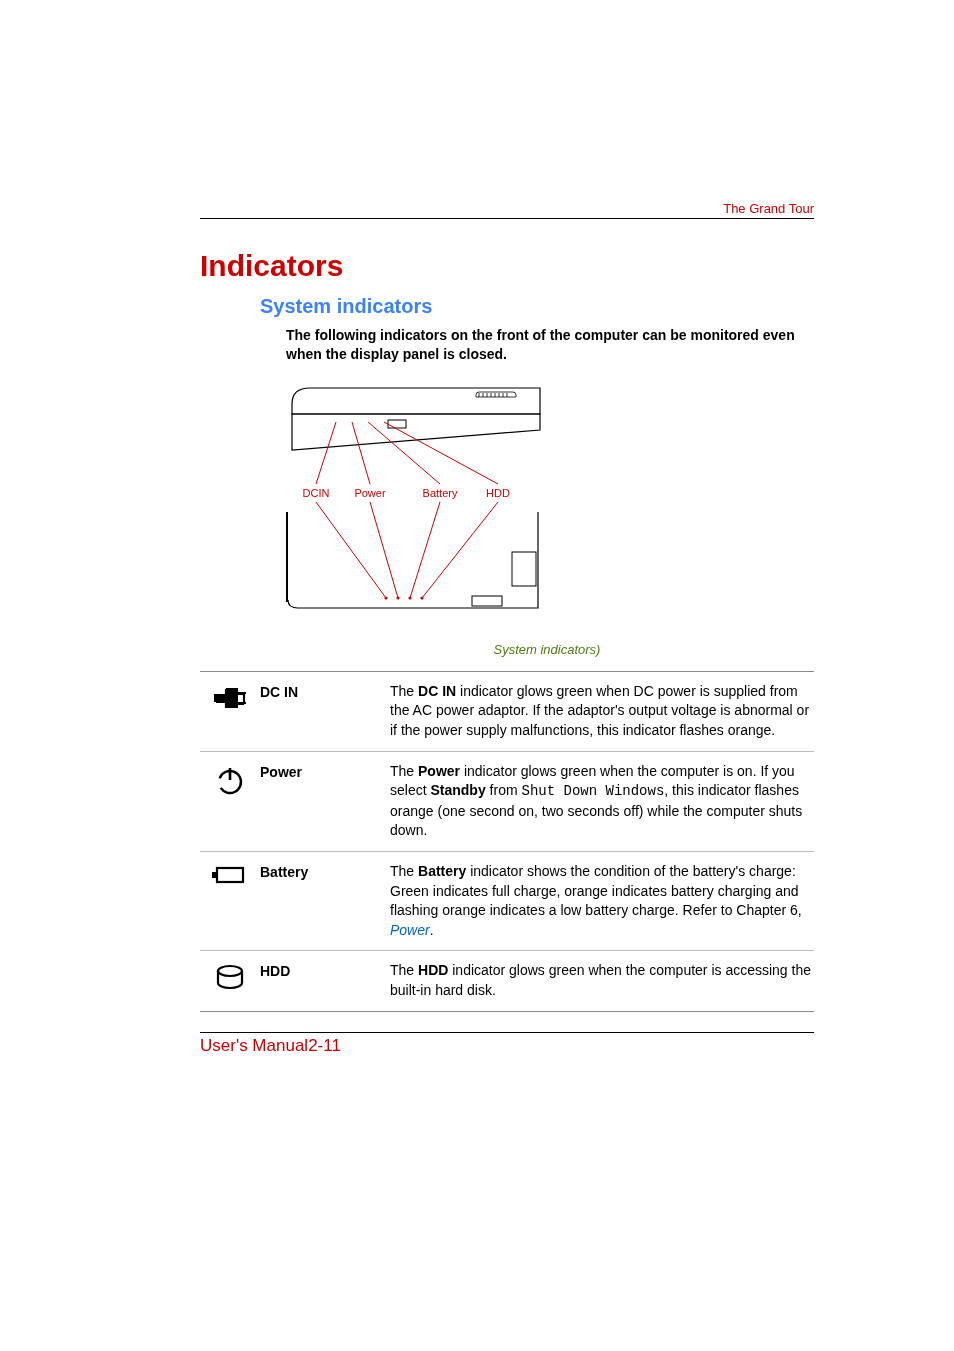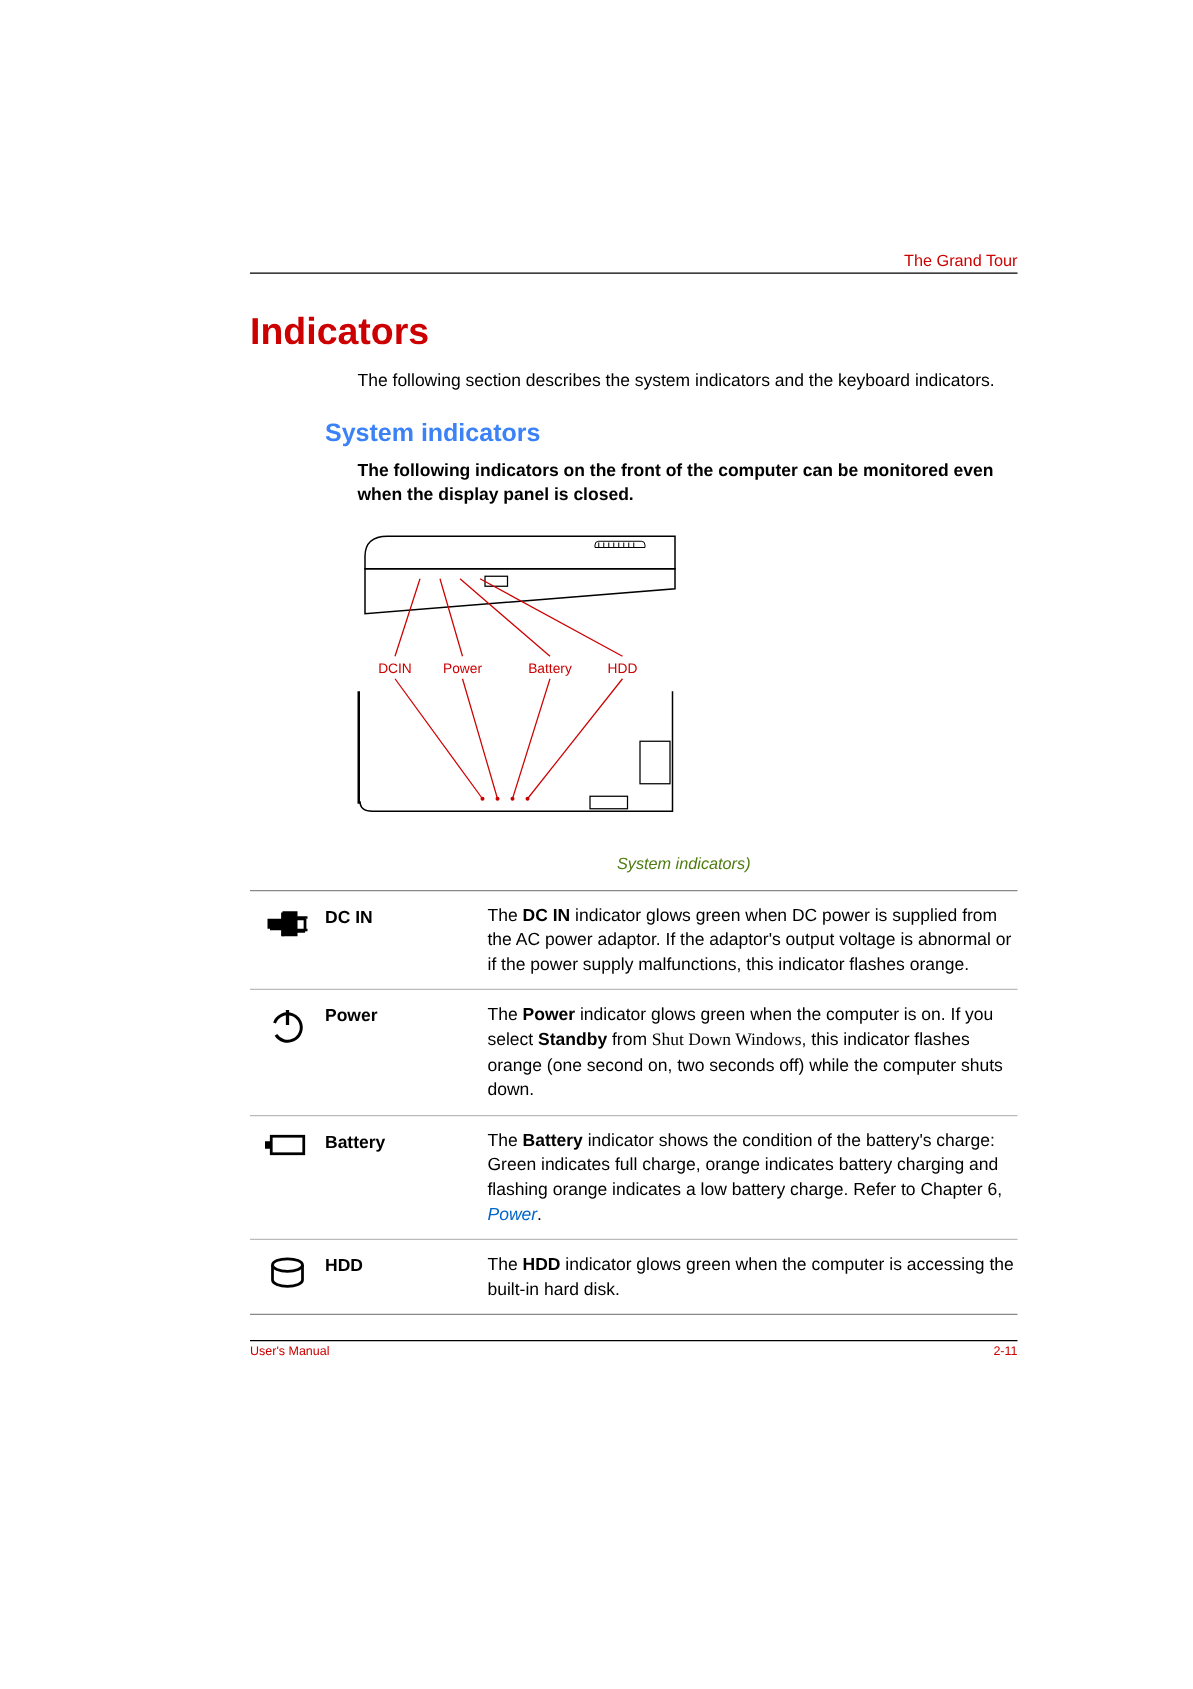--- a/index.html
+++ b/index.html
@@ -84,45 +84,44 @@
     width: 130px;
     flex-shrink: 0;
     font-weight: bold;
     padding-top: 2px;
   }
   .ind-desc {
     flex: 1;
     line-height: 1.4;
   }
   .ind-desc b { font-weight: bold; }
-  .ind-desc .mono { font-family: Liberation Serif, serif; }
+  .ind-desc .mono { font-family: Liberation Mono, monospace; }
   .ind-desc .link { color: #0066cc; font-style: italic; }
   .footer {
     border-top: 1px solid #000;
     margin-top: 20px;
     padding-top: 3px;
     display: flex;
-    justify-content: space-between;
-    font-size: 10px;
+    justify-content: flex-start;
+    font-size: 17px;
     color: #c00;
   }
   svg { display: block; }
 </style>
 </head>
 <body>
 
 <div class="page">
 
   <div class="header-line">
     <span class="header-label">The Grand Tour</span>
   </div>
 
   <h1 class="section-title">Indicators</h1>
 
-  <div class="intro">The following section describes the system indicators and the keyboard indicators.</div>
 
   <h2 class="subsection">System indicators</h2>
 
   <div class="sub-intro">The following indicators on the front of the computer can be monitored even when the display panel is closed.</div>
 
   <div class="diagram-wrap">
     <svg width="280" height="250" viewBox="0 0 280 250">
 
       <path d="M 12 22 Q 12 6 30 6 L 260 6 L 260 32 L 12 32 Z" fill="none" stroke="#000" stroke-width="1.2"></path>
       <path d="M 196 13 q 0 -3 3 -3 l 34 0 q 3 0 3 3 l 0 2 l -40 0 Z M 199 15 v -4 M 203 15 v -4 M 207 15 v -4 M 211 15 v -4 M 215 15 v -4 M 219 15 v -4 M 223 15 v -4 M 227 15 v -4" fill="none" stroke="#000" stroke-width="0.8"></path>

